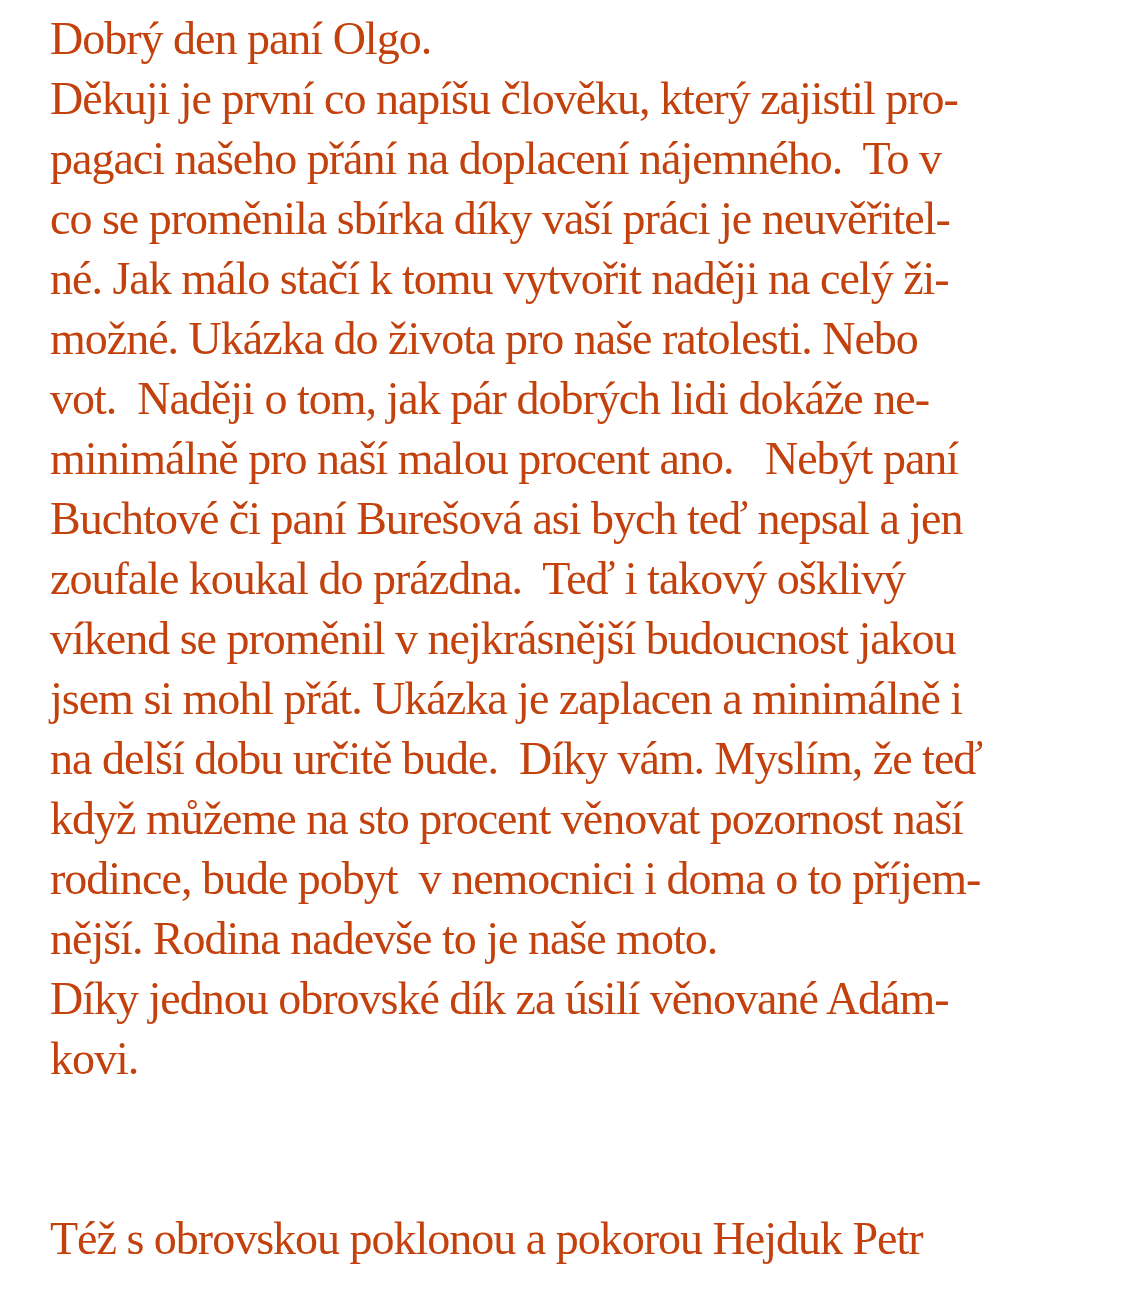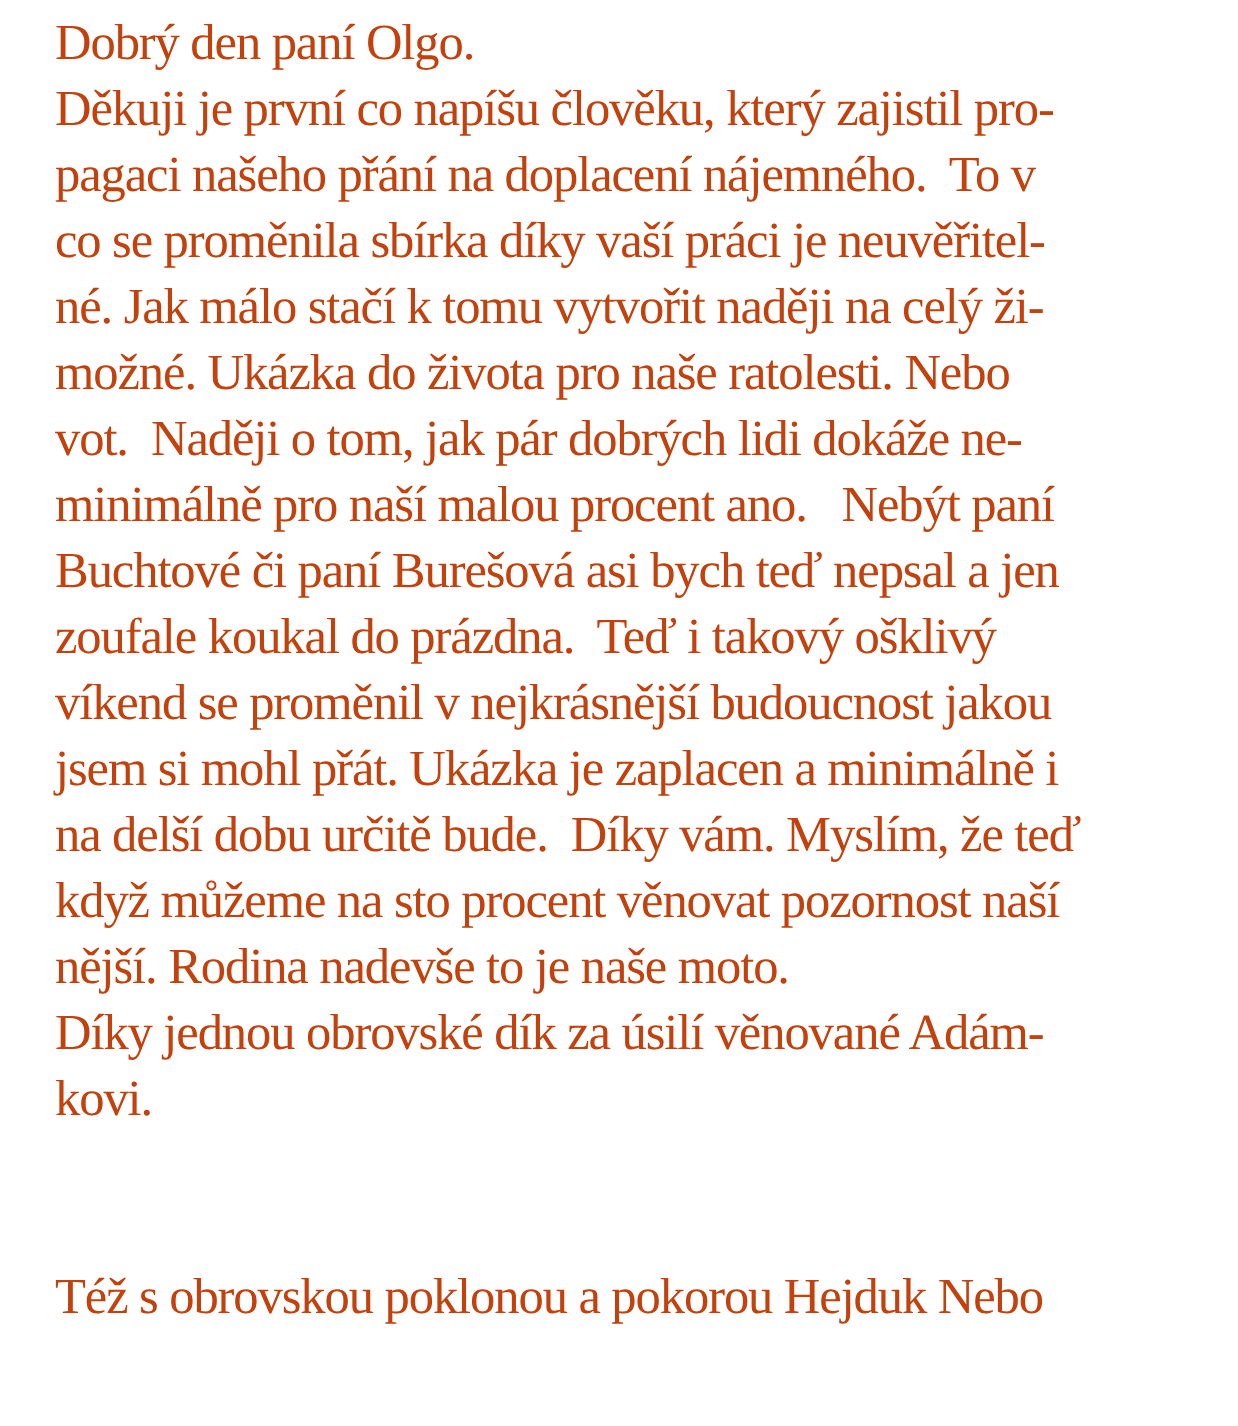--- a/index.html
+++ b/index.html
@@ -41,17 +41,18 @@
   <div class="line">né. Jak málo stačí k tomu vytvořit naději na celý ži-</div>
   <div class="line">možné. Ukázka do života pro naše ratolesti. Nebo</div>
   <div class="line">vot.  Naději o tom, jak pár dobrých lidi dokáže ne-</div>
   <div class="line">minimálně pro naší malou procent ano.   Nebýt paní</div>
   <div class="line">Buchtové či paní Burešová asi bych teď nepsal a jen</div>
   <div class="line">zoufale koukal do prázdna.  Teď i takový ošklivý</div>
   <div class="line">víkend se proměnil v nejkrásnější budoucnost jakou</div>
   <div class="line">jsem si mohl přát. Ukázka je zaplacen a minimálně i</div>
   <div class="line">na delší dobu určitě bude.  Díky vám. Myslím, že teď</div>
   <div class="line">když můžeme na sto procent věnovat pozornost naší</div>
+  <div class="line">rodince, bude pobyt  v nemocnici i doma o to příjem-</div>
   <div class="line">nější. Rodina nadevše to je naše moto.</div>
   <div class="line">Díky jednou obrovské dík za úsilí věnované Adám-</div>
   <div class="line">kovi.</div>
-  <div class="line closing">Též s obrovskou poklonou a pokorou Hejduk Nebo</div>
+  <div class="line closing">Též s obrovskou poklonou a pokorou Hejduk Petr</div>
 </div>
 
 </body></html>

